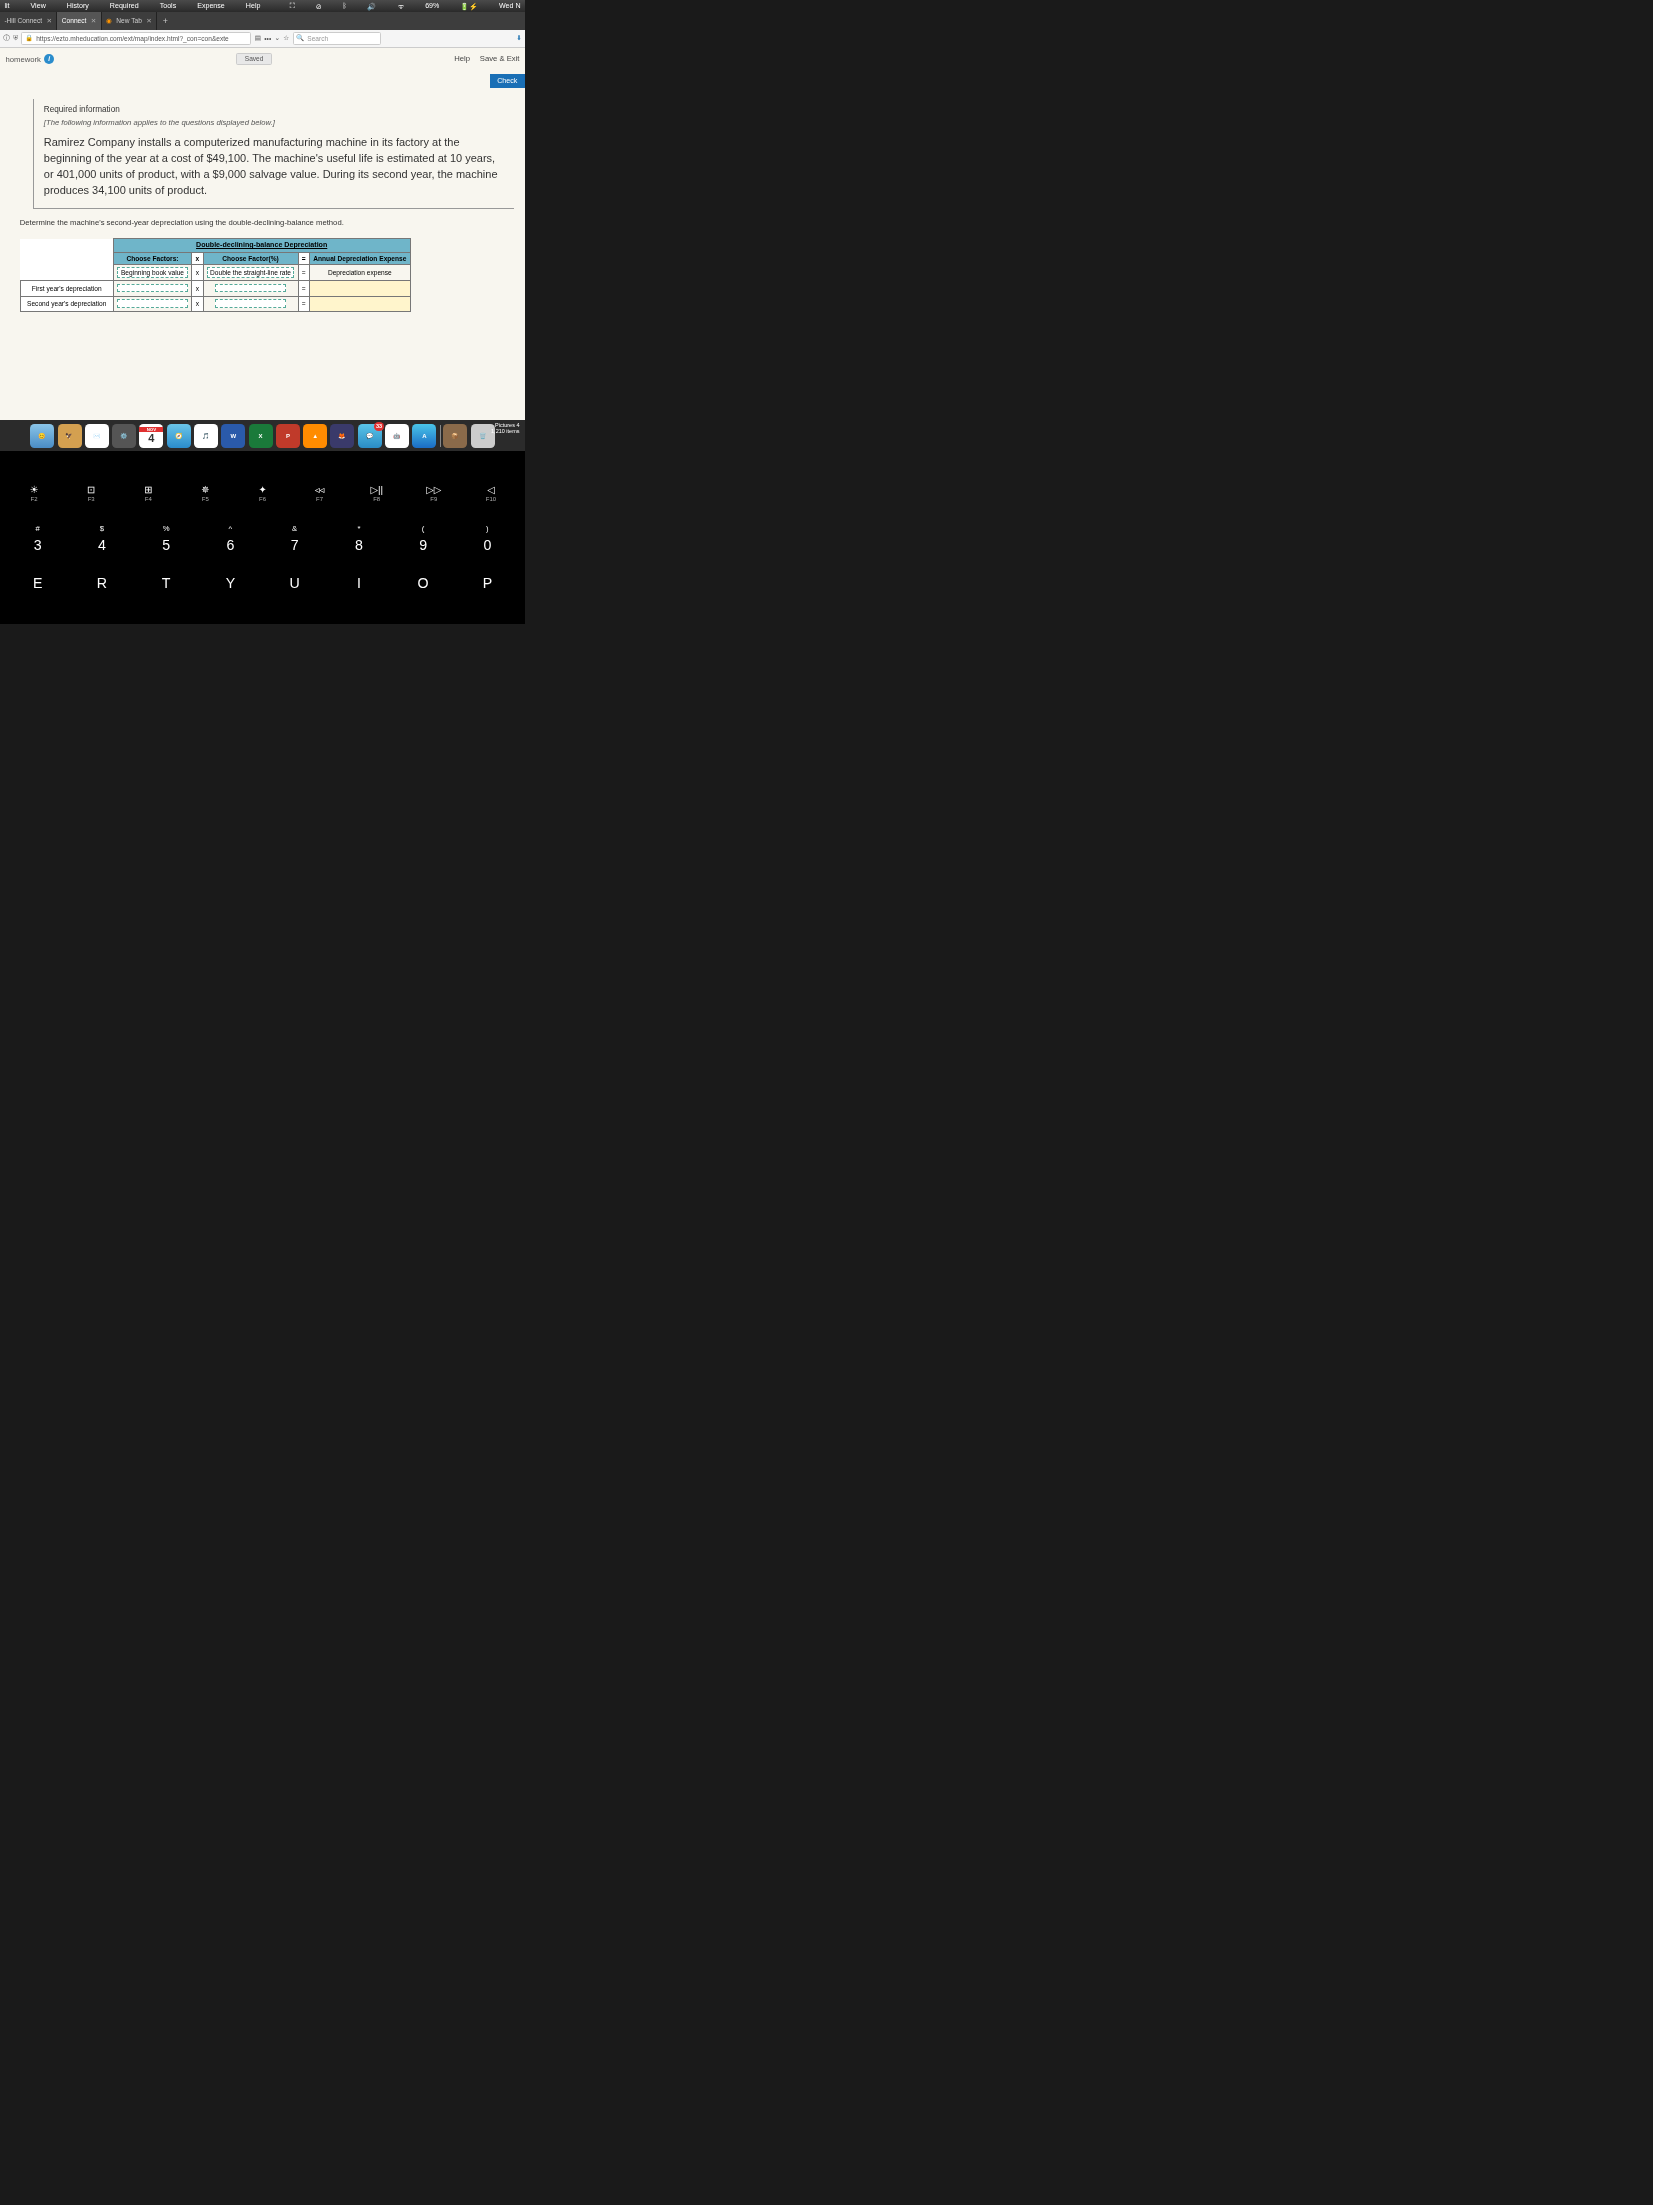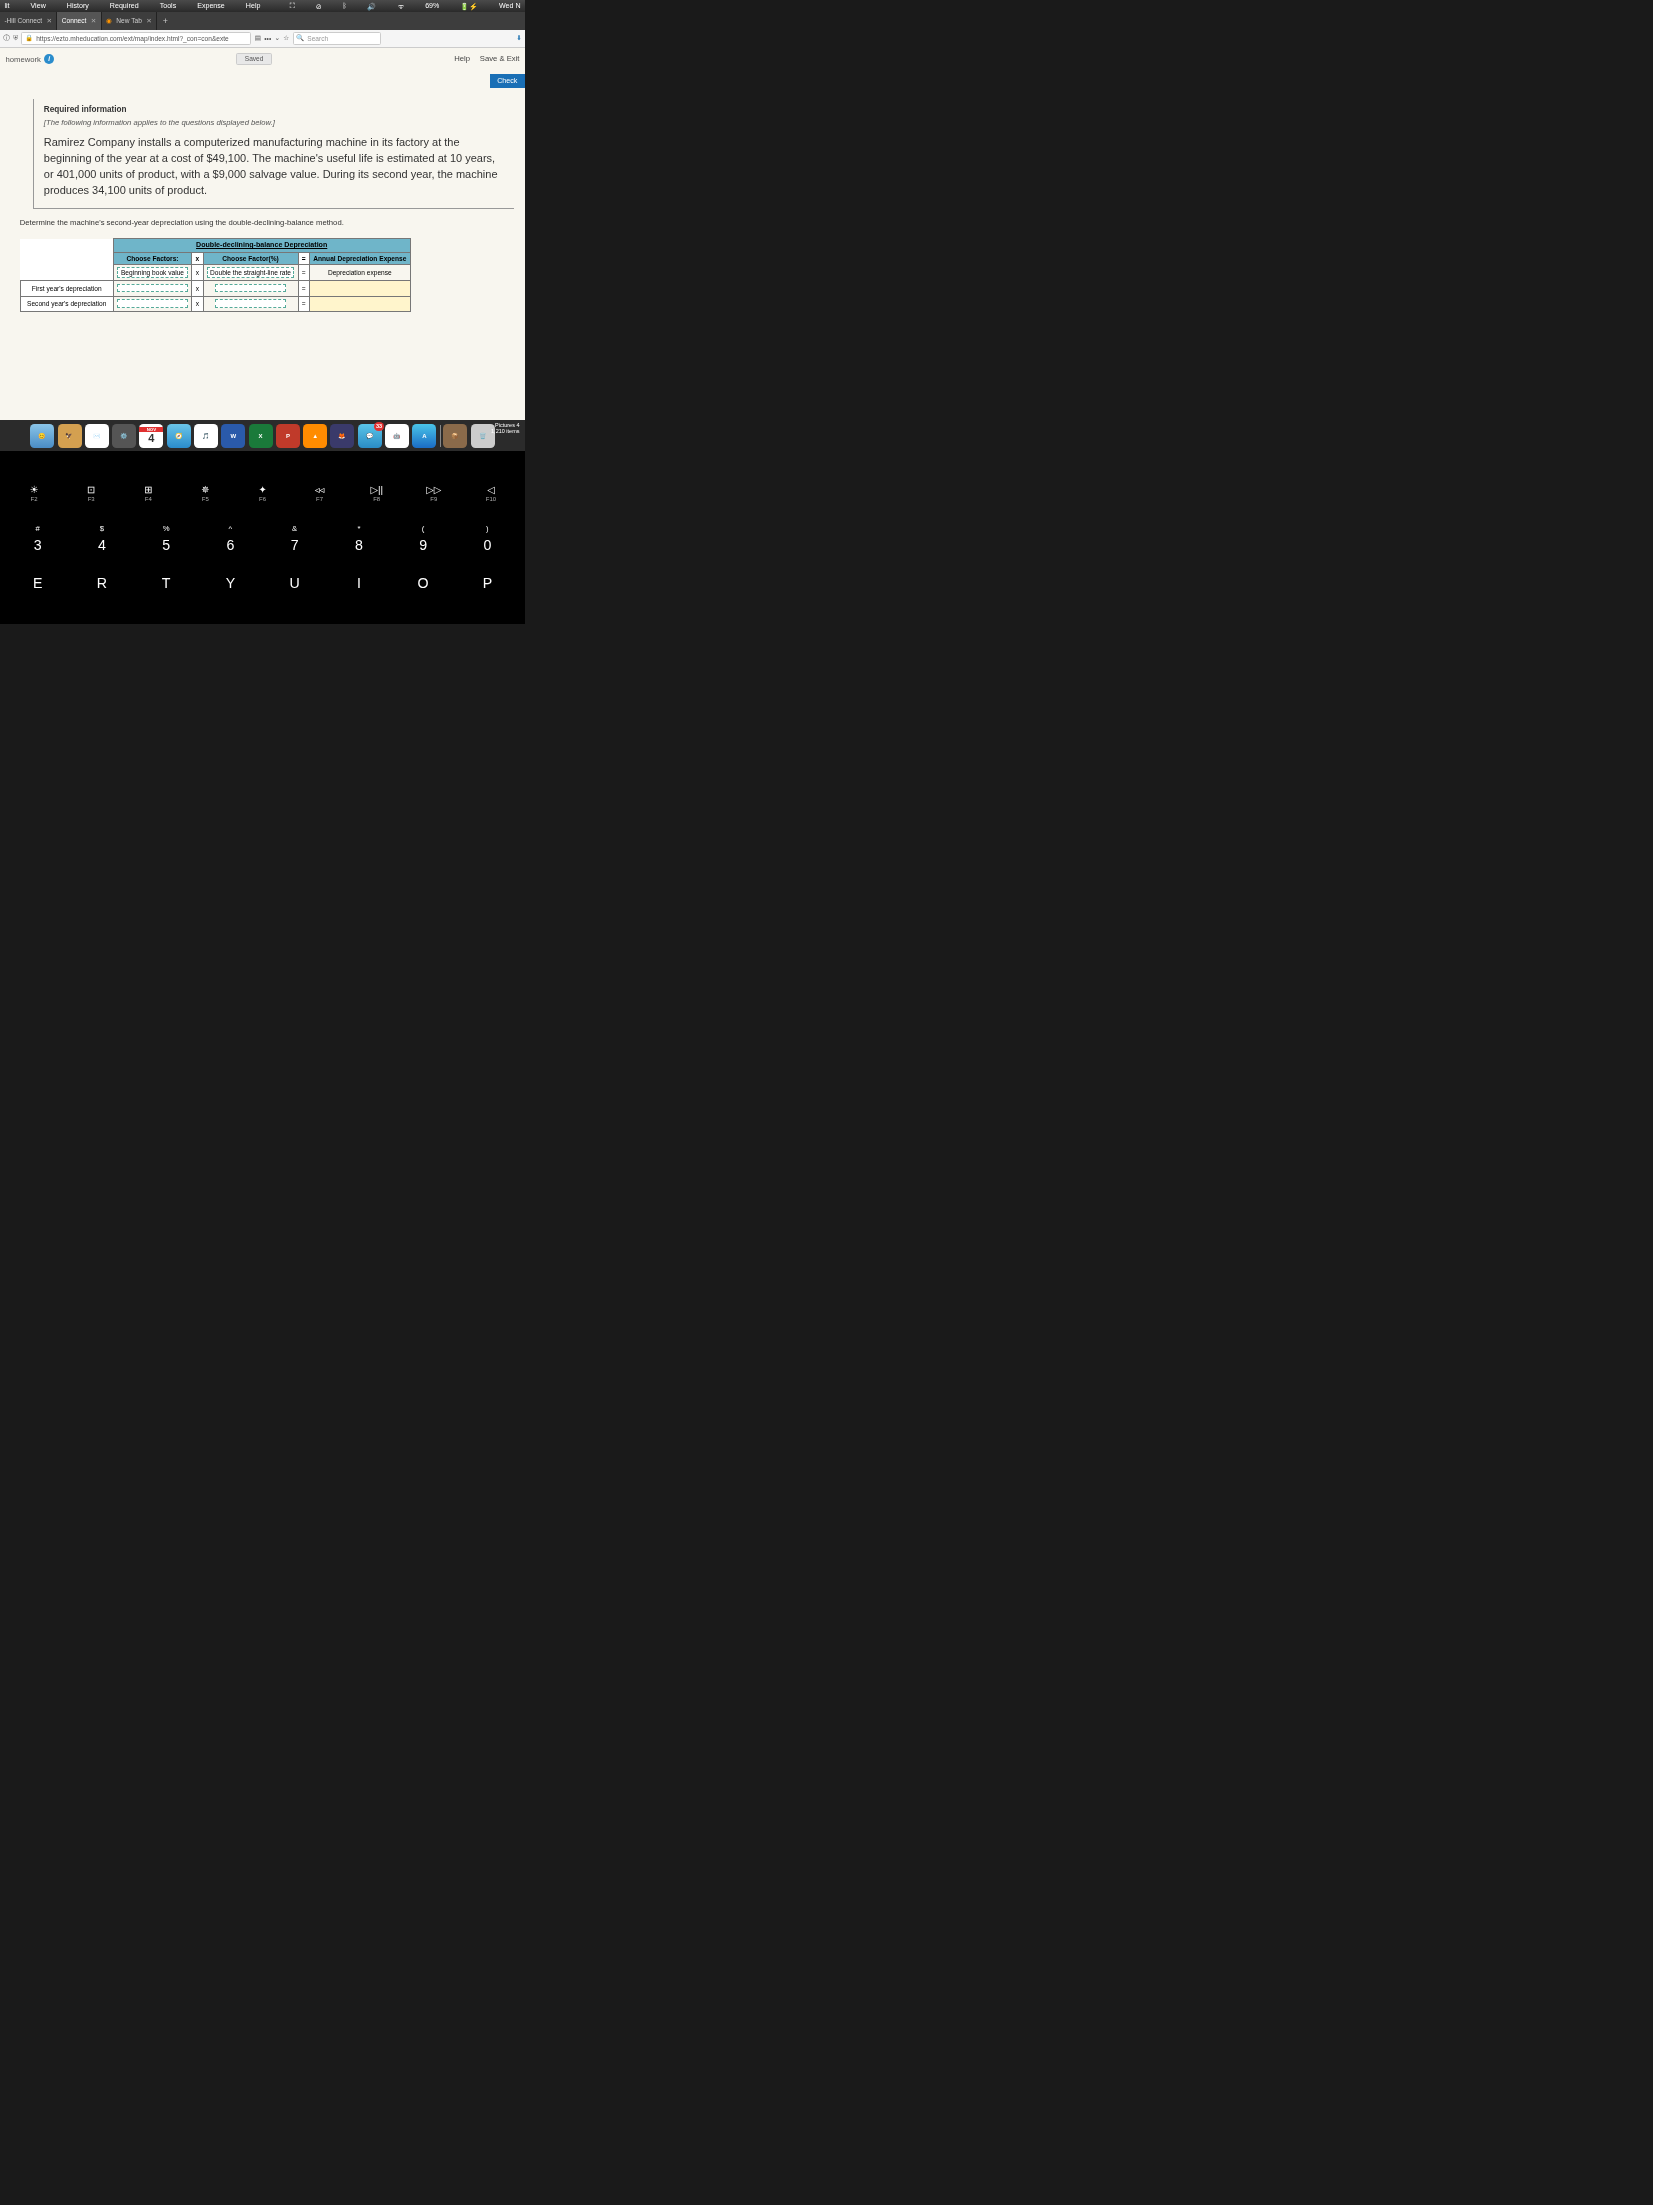--- a/index.html
+++ b/index.html
@@ -17,21 +17,21 @@
 .search-box { flex: 0 1 88px; padding: 1.6px 3.3px; background: #fff; border: 0.5px solid #ccc; border-radius: 1.6px; display: flex; align-items: center; gap: 2.2px; }
 .lock { color: #2a8a2a; }
 .content-area { background: #f8f6ef; min-height: 372px; position: relative; padding: 0; }
 .top-strip { display: flex; align-items: center; justify-content: space-between; padding: 4.4px 5.5px; }
 .hw-label { color: #555; font-size: 7.7px; display: flex; align-items: flex-end; gap: 3.3px; }
 .info-badge { width: 9.8px; height: 9.8px; border-radius: 50%; background: #2a8ccc; color: #fff; display: inline-flex; align-items: center; justify-content: center; font-weight: bold; font-style: italic; font-size: 6.6px; }
 .saved-pill { background: #e8e8e8; border: 0.5px solid #ccc; border-radius: 1.6px; padding: 1.6px 7.7px; font-size: 6.6px; color: #555; }
 .top-links { display: flex; gap: 9.8px; font-size: 7.7px; color: #444; }
 .check-btn { background: #1a6fb5; color: #fff; padding: 3.3px 7.7px; font-size: 7.1px; border: none; float: right; margin: 4.4px 0 0 0; }
 .req-box { margin: 11px 11px 5.5px 33px; border-left: 1.1px solid #999; border-bottom: 1.1px solid #999; padding: 5.5px 9.8px 9.8px 9.8px; }
-.req-title { font-weight: bold; font-size: 8.2px; color: #333; margin-bottom: 4.4px; }
+.req-title { font-weight: normal; font-size: 8.2px; color: #333; margin-bottom: 4.4px; }
 .req-sub { font-style: italic; color: #555; font-size: 7.7px; margin-bottom: 7.7px; }
 .req-body { font-size: 11px; color: #333; line-height: 1.45; }
 .question-text { margin: 8.8px 11px 11px 19.7px; font-size: 7.7px; color: #333; }
 .depr-table { margin: 5.5px 0 0 19.7px; border-collapse: collapse; font-size: 6.6px; }
 .depr-table td, .depr-table th { border: 0.5px solid #777; padding: 2.2px 3.3px; text-align: center; }
 .hdr-blue { background: #6fb5c9; font-weight: bold; font-size: 7.1px; padding: 3.3px 5.5px; text-decoration: underline; }
 .hdr-blue2 { background: #6fb5c9; font-weight: bold; font-size: 6.6px; }
 .row-label-cell { text-align: left; background: #fff; width: 93px; }
 .empty-label { background: #fff; width: 93px; }
 .dotted-input { border: 0.5px dashed #5a9; padding: 1.1px 2.2px; min-width: 71px; display: inline-block; min-height: 8.8px; background: #fff; }

